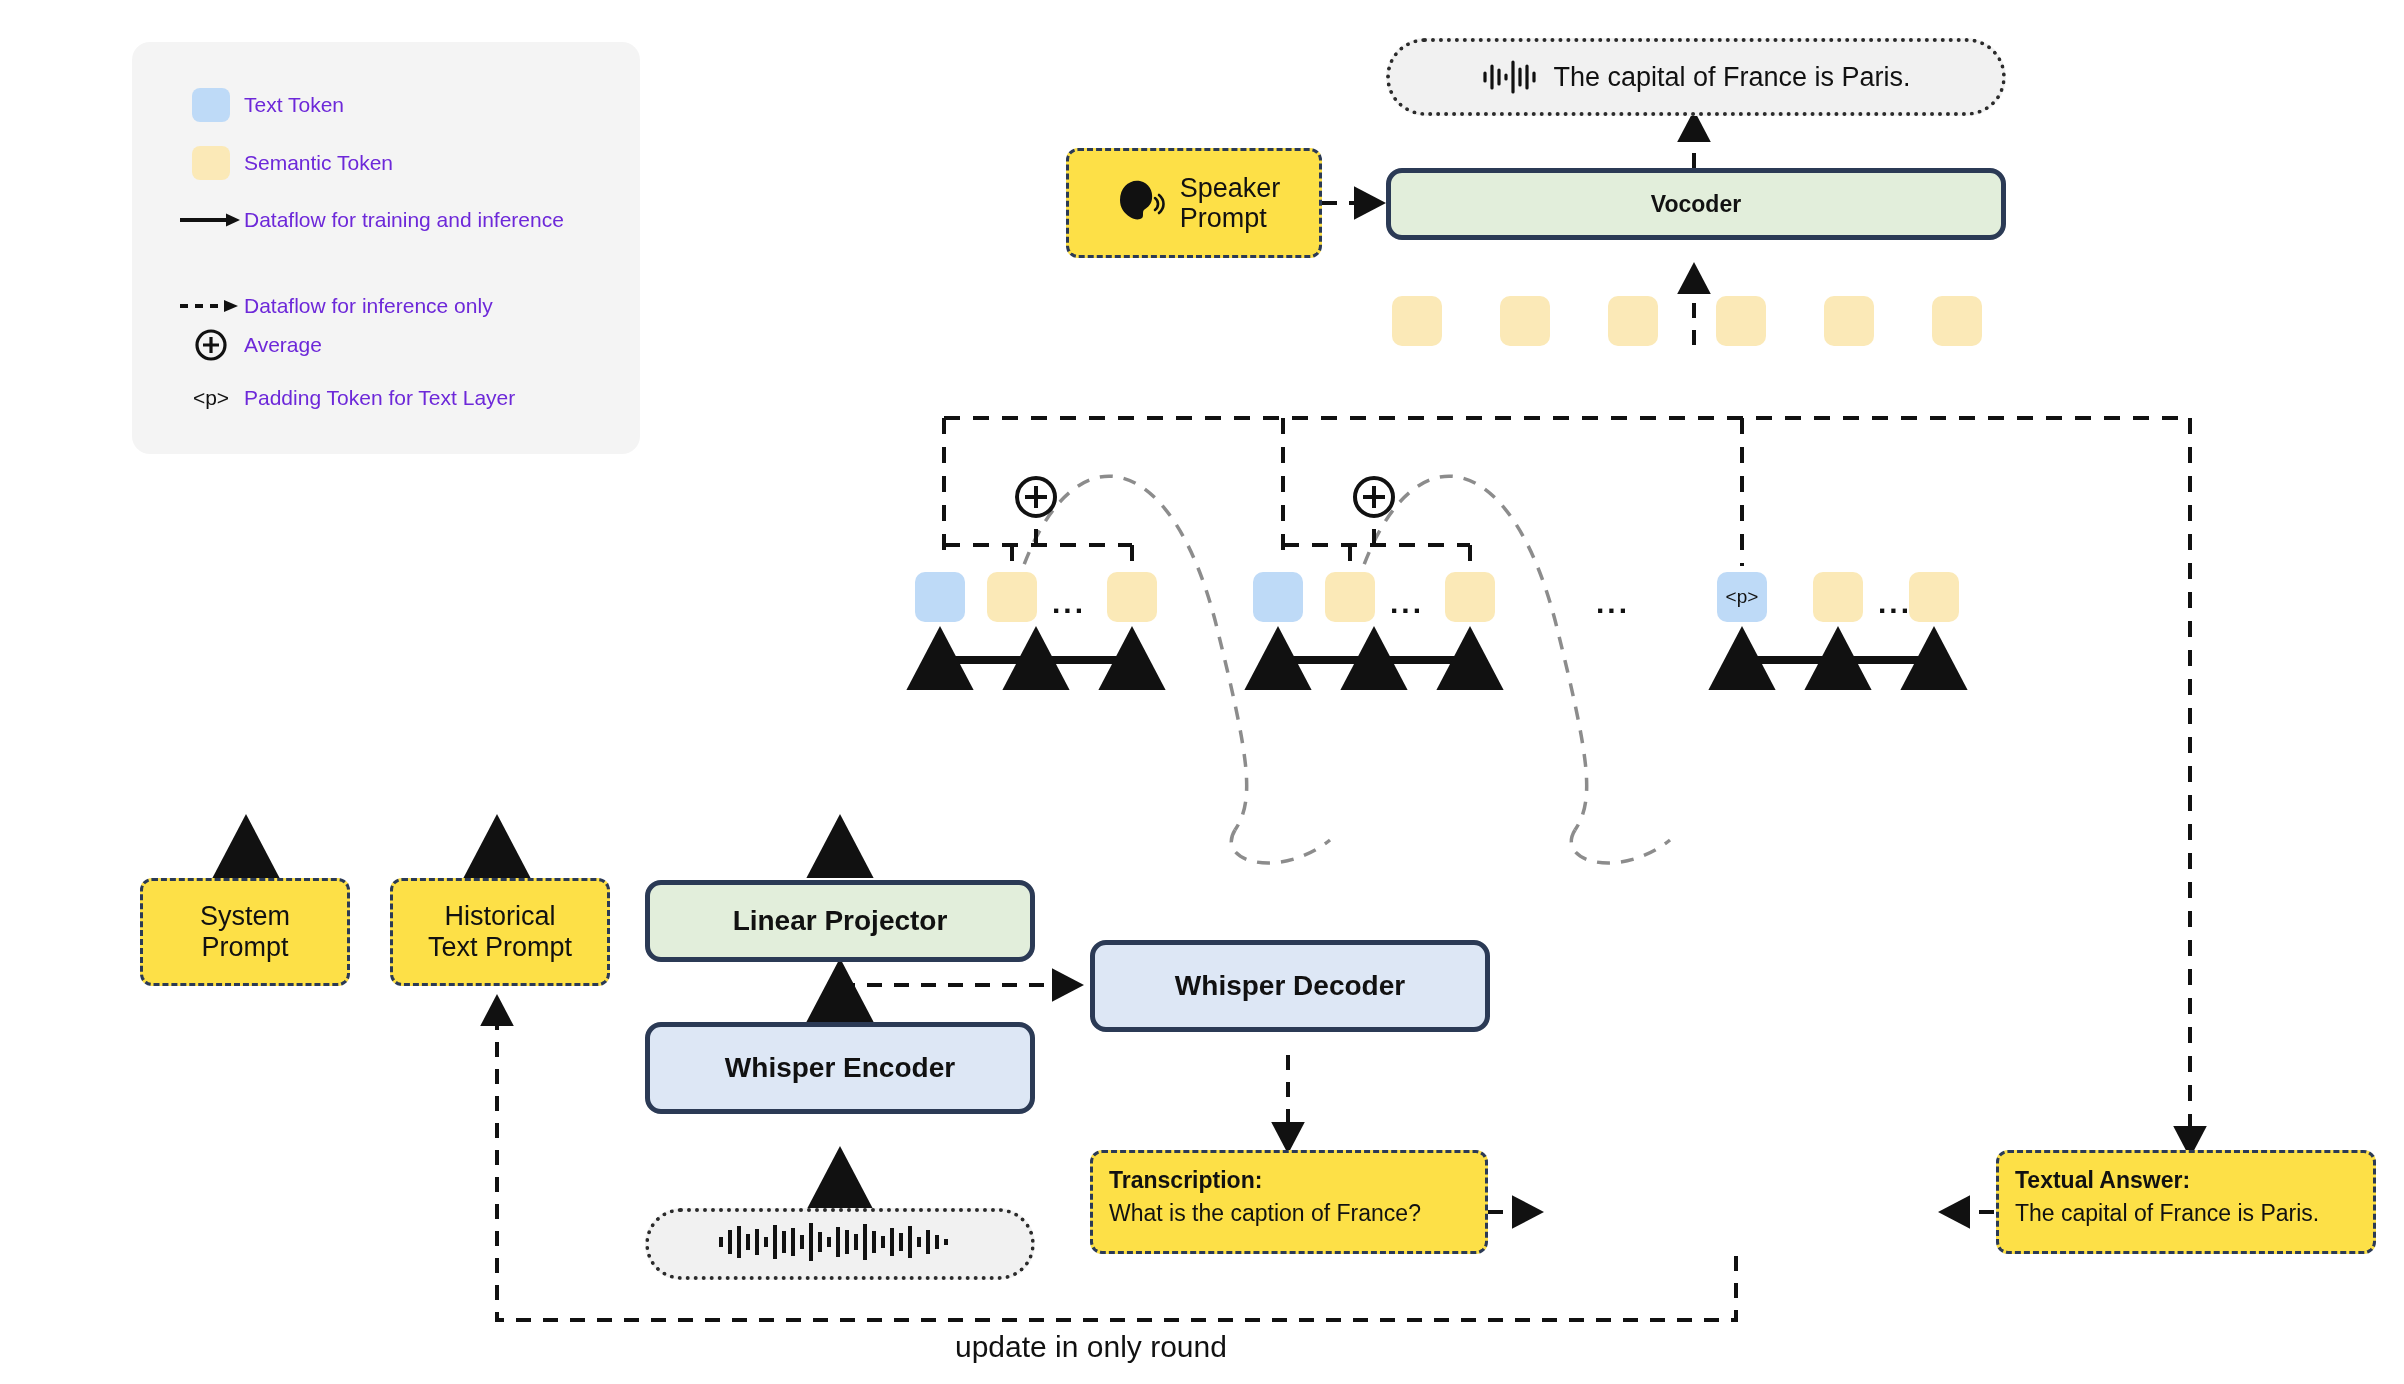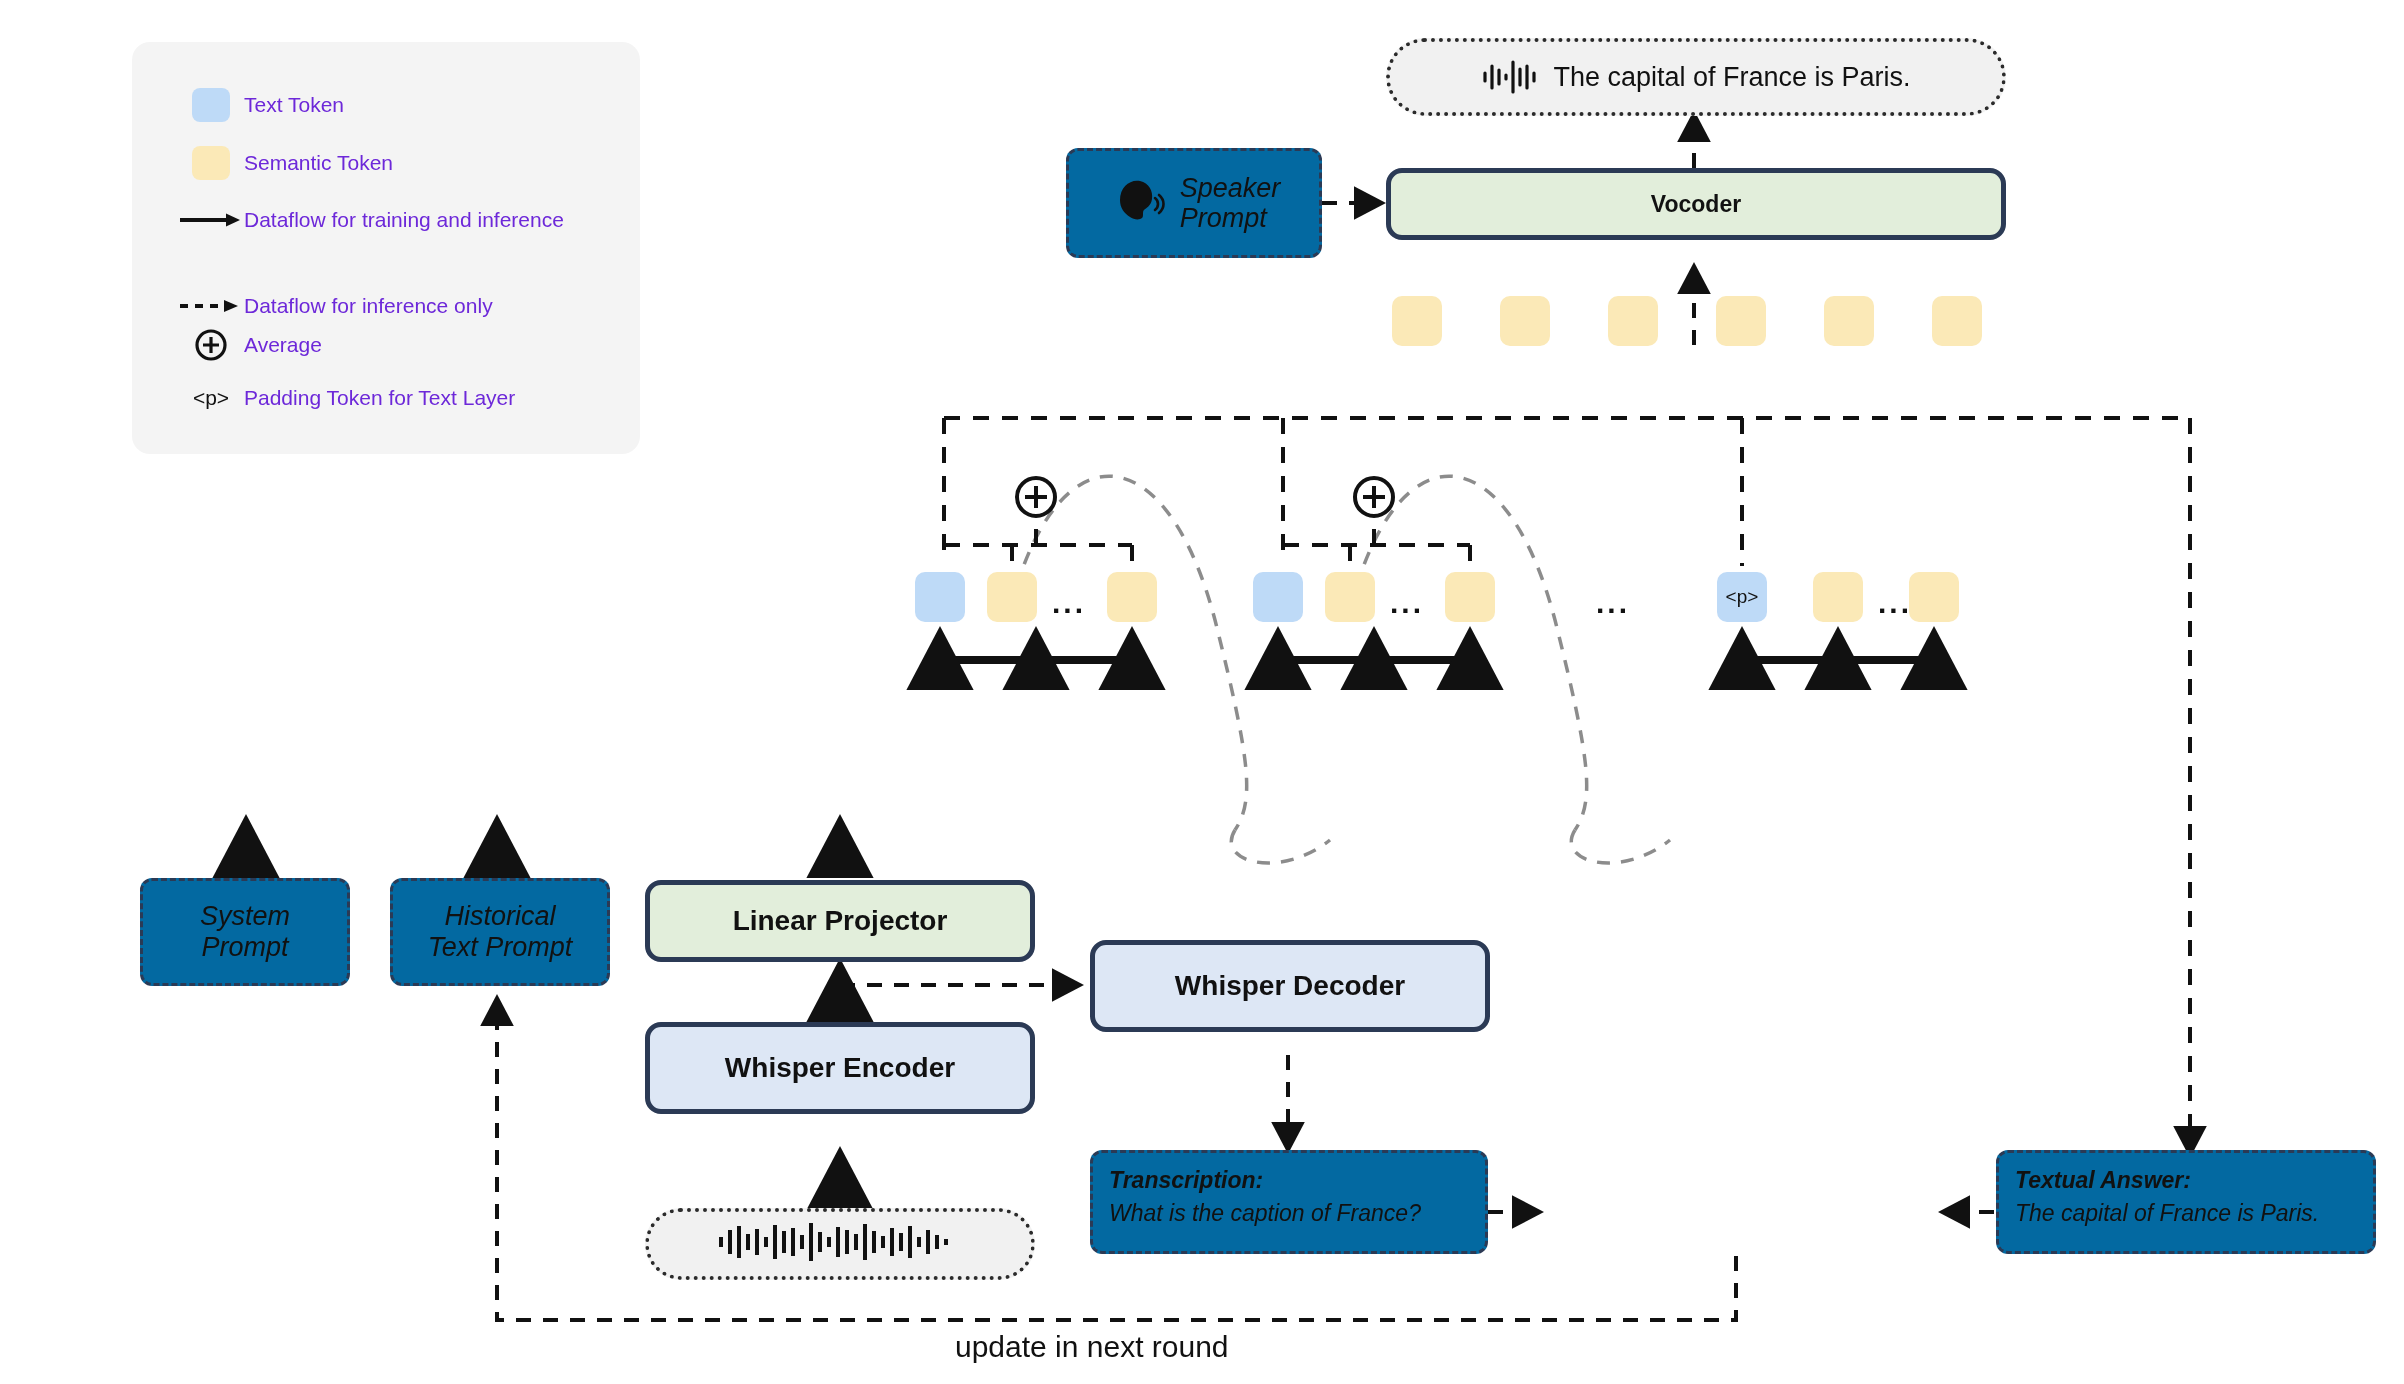--- a/index.html
+++ b/index.html
@@ -11,21 +11,21 @@
   .node{position:absolute;box-sizing:border-box;display:flex;align-items:center;
         justify-content:center;text-align:center;}
 
   
   .solidbox{border:5px solid #2b3a55;border-radius:16px;font-weight:bold;}
   .fill-blue{background:#dde7f5;}
   .fill-green{background:#e2eedb;}
   .fill-grey{background:#f1f1f1;}
 
   
-  .dashbox{border:3px dashed #2b3a55;border-radius:12px;background:#0369a1;font-style:italic;}
+  .dashbox{border:3px dashed #2b3a55;border-radius:12px;background:#fde047;}
 
   
   .dotpill{border:4px dotted #2b2b2b;border-radius:40px;background:#f1f1f1;}
 
   
   #legend{position:absolute;left:132px;top:42px;width:508px;height:412px;
           background:#f4f4f4;border-radius:18px;}
   .lg-row{position:absolute;display:flex;align-items:center;}
   .lg-label{font-size:21px;color:#6d28d9;margin-left:0;}
   .sw{width:38px;height:34px;border-radius:8px;}
@@ -347,15 +347,15 @@
     <b>Transcription:</b>
     <span>What is the caption of France?</span>
   </div>
 
 
   <div class="dashbox txtbox" style="position:absolute;left:1996px;top:1150px;width:380px;height:104px;">
     <b>Textual Answer:</b>
     <span>The capital of France is Paris.</span>
   </div>
 
-  <div class="label-plain" style="left:955px;top:1330px;font-size:30px;">update in next round</div>
+  <div class="label-plain" style="left:955px;top:1330px;font-size:30px;">update in only round</div>
 
 </div>
 
 </body></html>

